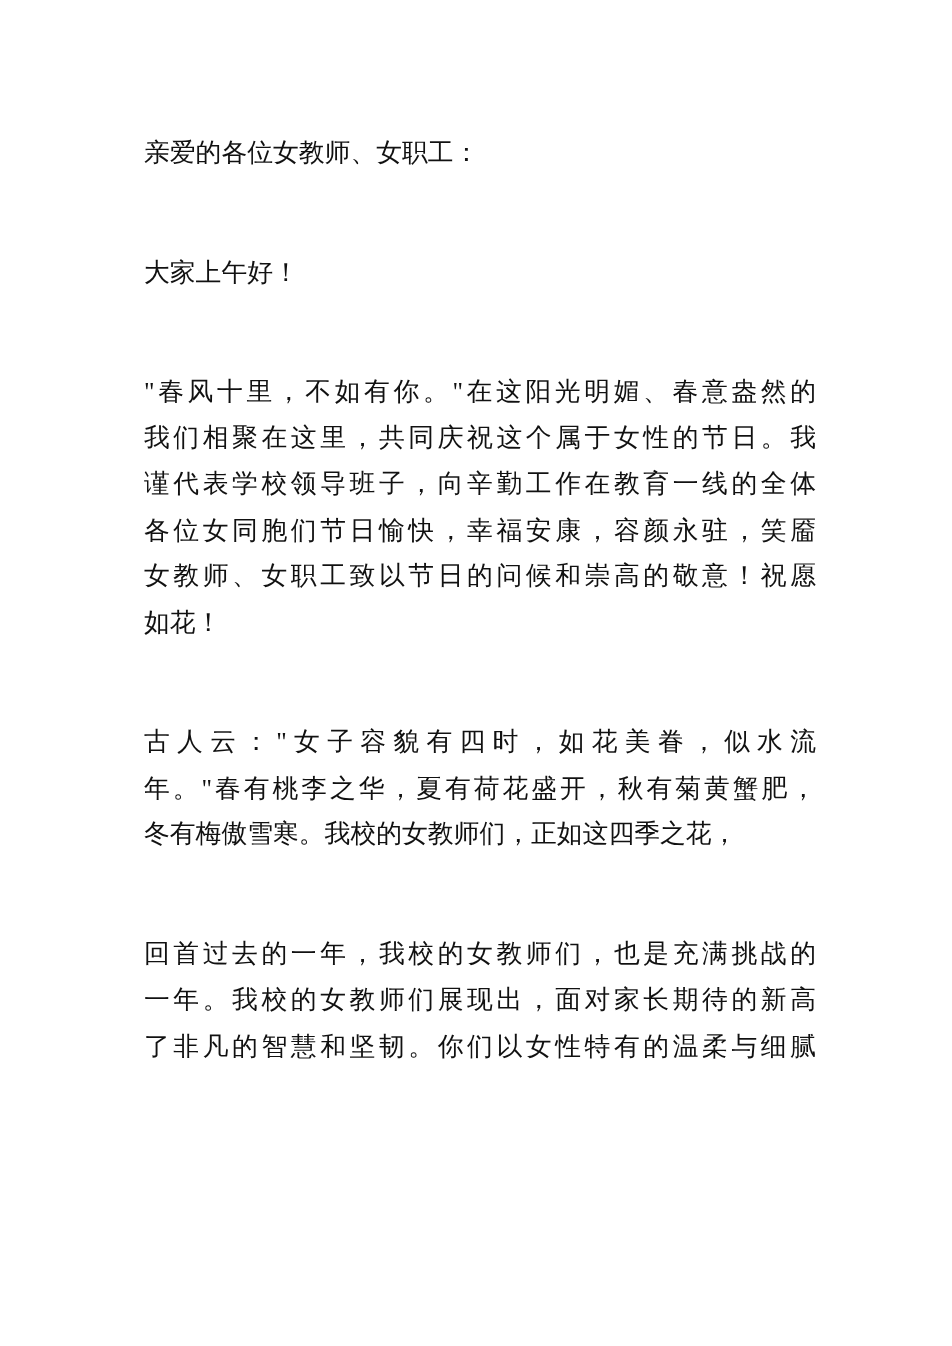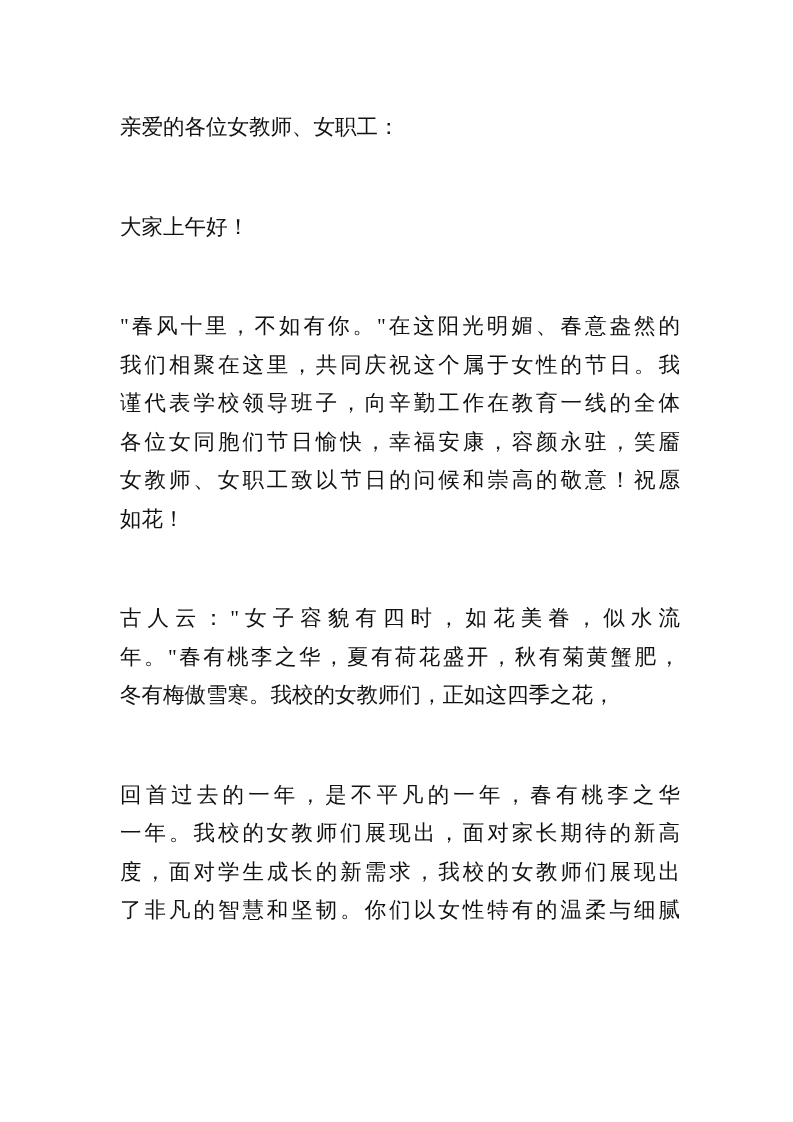--- a/index.html
+++ b/index.html
@@ -33,18 +33,17 @@
     <span class="line">如花！</span>
   </p>
 
   <p class="para">
     <span class="line justify">古人云："女子容貌有四时，如花美眷，似水流</span>
     <span class="line justify">年。"春有桃李之华，夏有荷花盛开，秋有菊黄蟹肥，</span>
     <span class="line">冬有梅傲雪寒。我校的女教师们，正如这四季之花，</span>
   </p>
 
   <p class="para">
-    <span class="line justify">回首过去的一年，是不平凡的一年，春有桃李之华</span>
+    <span class="line justify">回首过去的一年，我校的女教师们，也是充满挑战的</span>
     <span class="line justify">一年。我校的女教师们展现出，面对家长期待的新高</span>
-    <span class="line justify">度，面对学生成长的新需求，我校的女教师们展现出</span>
     <span class="line justify">了非凡的智慧和坚韧。你们以女性特有的温柔与细腻</span>
   </p>
 </div>
 
 </body></html>

